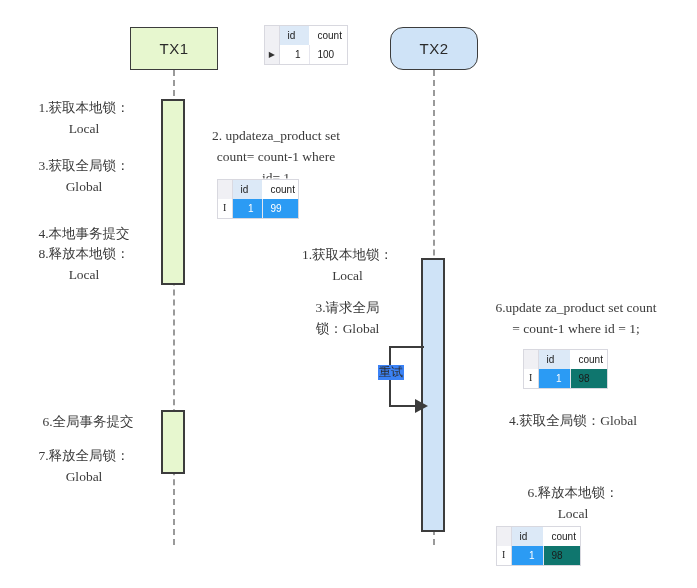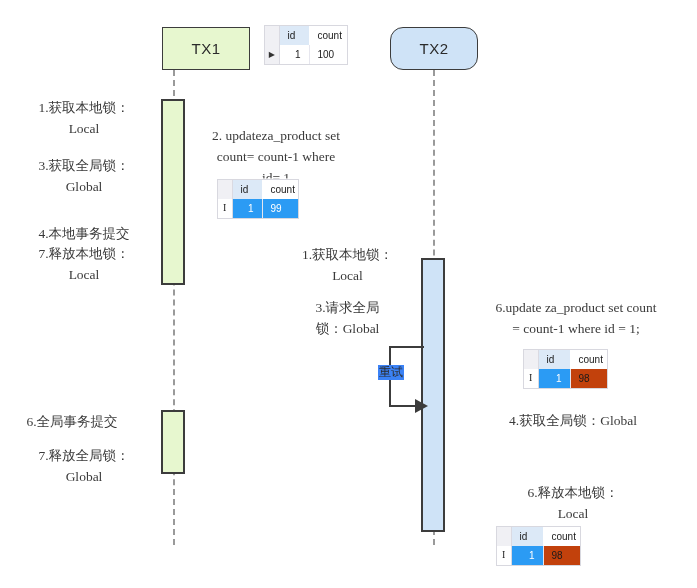--- a/index.html
+++ b/index.html
@@ -31,21 +31,21 @@
     box-sizing: border-box;
     border: 1.5px solid #3c3c3c;
     display: flex;
     align-items: center;
     justify-content: center;
     font-family: "Liberation Sans", sans-serif;
     font-size: 15px;
     color: #2b2b2b;
     letter-spacing: .5px;
   }
-  .participant.green { background: #e7f7cf; margin-left: 32px; }
+  .participant.green { background: #e7f7cf; }
   .participant.blue  { background: #cfe3f7; border-radius: 13px; }
 
   
   .activation {
     position: absolute;
     box-sizing: border-box;
     border: 2px solid #3c3c3c;
   }
   .activation.green { background: #e7f7cf; }
   .activation.blue  { background: #cfe3f7; }
@@ -119,21 +119,21 @@
   .grid.rowsel td.c-id,
   .grid.rowsel td.c-count {
     background: #2b9bf4;
     color: #ffffff;
   }
   .grid.cellsel td.c-id {
     background: #2b9bf4;
     color: #ffffff;
   }
   .grid.cellsel td.c-count {
-    background: #c2410c;
+    background: #0f766e;
     color: #1a1a1a;
   }
   .grid.cellsel td.rowhdr { background: #ffffff; }
   .grid.rowsel  td.rowhdr { background: #ffffff; }
 
   .caret {
     display: inline-block;
     font-size: 8px;
     line-height: 1;
     color: #333;
@@ -187,23 +187,23 @@
 
   <div class="activation green" style="left:161px; top:99px; width:24px; height:186px;"></div>
   <div class="activation green" style="left:161px; top:410px; width:24px; height:64px;"></div>
   <div class="activation blue" style="left:421px; top:258px; width:24px; height:274px;"></div>
 
   <div class="note" style="left:18px; top:98px; width:132px;">1.获取本地锁：
 Local</div>
   <div class="note" style="left:18px; top:156px; width:132px;">3.获取全局锁：
 Global</div>
   <div class="note" style="left:18px; top:208px; width:132px;margin-top:16px;">4.本地事务提交</div>
-  <div class="note" style="left:18px; top:244px; width:132px;">7.释放本地锁：
+  <div class="note" style="left:18px; top:244px; width:132px;">8.释放本地锁：
 Local</div>
-  <div class="note" style="left:6px; top:412px; width:132px;">6.全局事务提交</div>
+  <div class="note" style="left:22px; top:412px; width:132px;">6.全局事务提交</div>
   <div class="note" style="left:18px; top:446px; width:132px;">7.释放全局锁：
 Global</div>
 
   <div class="note sql" style="left:191px; top:126px; width:170px;">2. updateza_product set
 count= count-1 where
 id= 1</div>
 
   <div class="note" style="left:285px; top:245px; width:125px;">1.获取本地锁：
 Local</div>
   <div class="note" style="left:285px; top:298px; width:125px;">3.请求全局

